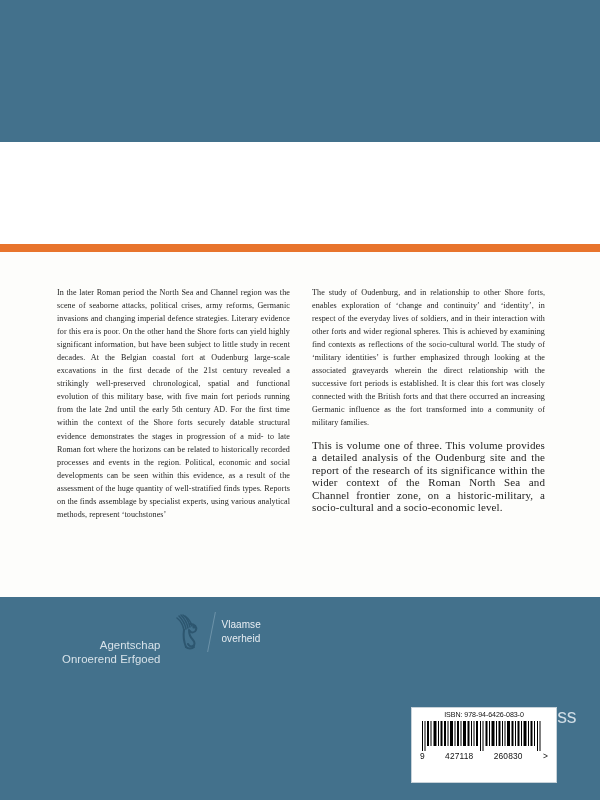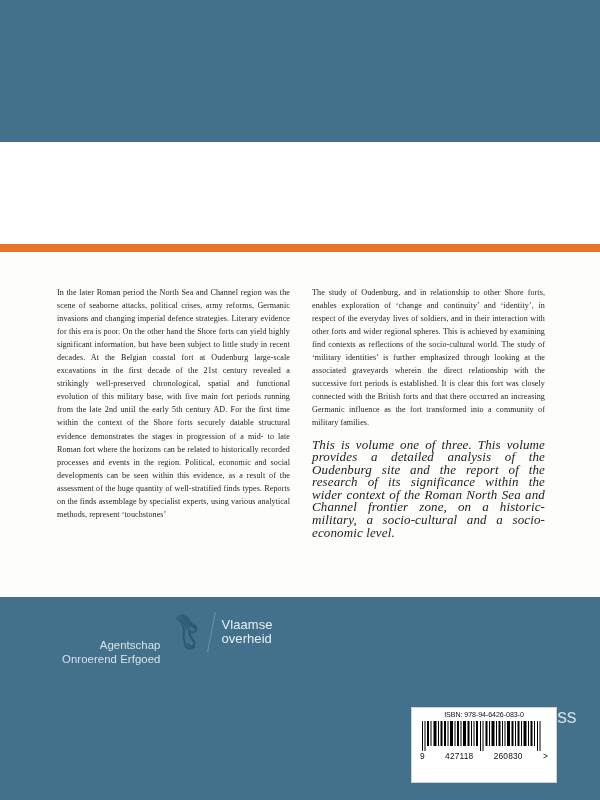--- a/index.html
+++ b/index.html
@@ -66,22 +66,21 @@
     margin: 0 0 9px 0;
     font-size: 8.1px;
     line-height: 13.05px;
     text-align: justify;
     text-justify: inter-word;
     hyphens: auto;
     -webkit-hyphens: auto;
     letter-spacing: 0.01em;
   }
   .col p.italic {
-    font-style: italic;
-    font-size: 13px;
+    font-size: 11px;
     line-height: 12.6px;
   }
   .col p:last-child { margin-bottom: 0; }
 
   
   .agency {
     position: absolute;
     left: 62px;
     top: 612px;
     display: flex;
@@ -108,21 +107,21 @@
   .agency-divider {
     width: 1px;
     height: 40px;
     background: #6d93a9;
     transform: skewX(-11deg);
     margin: 0 10px 0 2px;
   }
   .agency-text-right {
     font-family: "Liberation Sans", sans-serif;
     color: #e8eef3;
-    font-size: 13px;
+    font-size: 10px;
     line-height: 14.2px;
     text-align: left;
     letter-spacing: 0.005em;
     white-space: pre-line;
   }
 
   
   .publisher {
     position: absolute;
     right: 24px;

